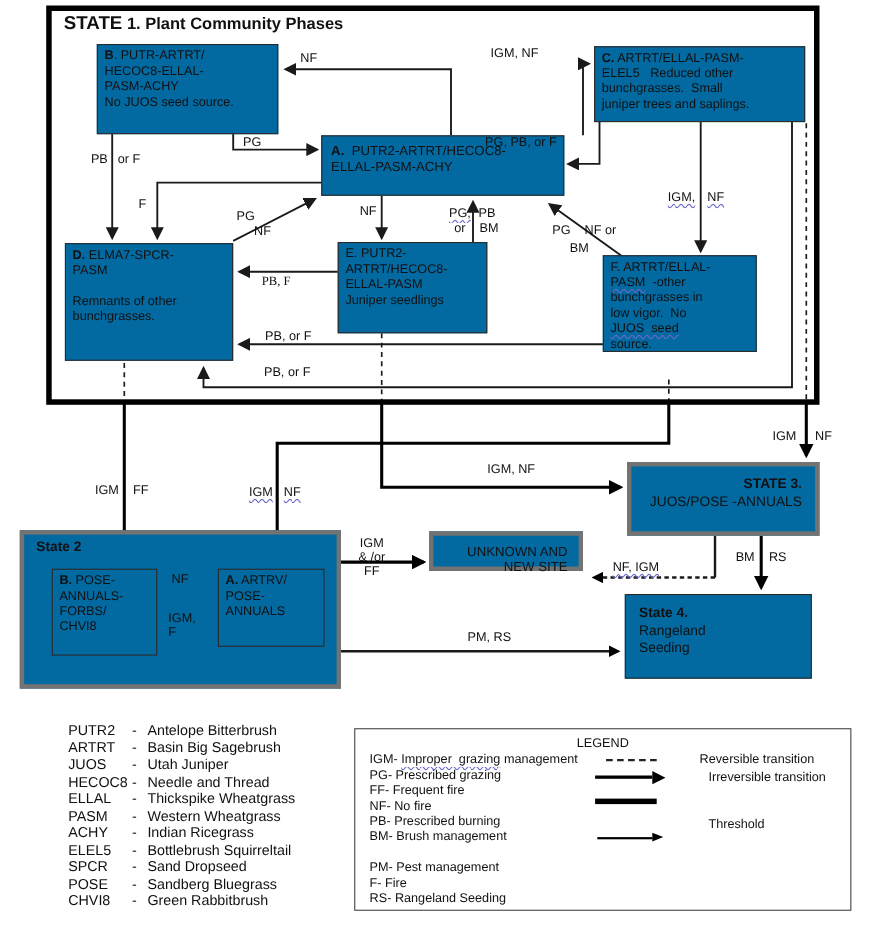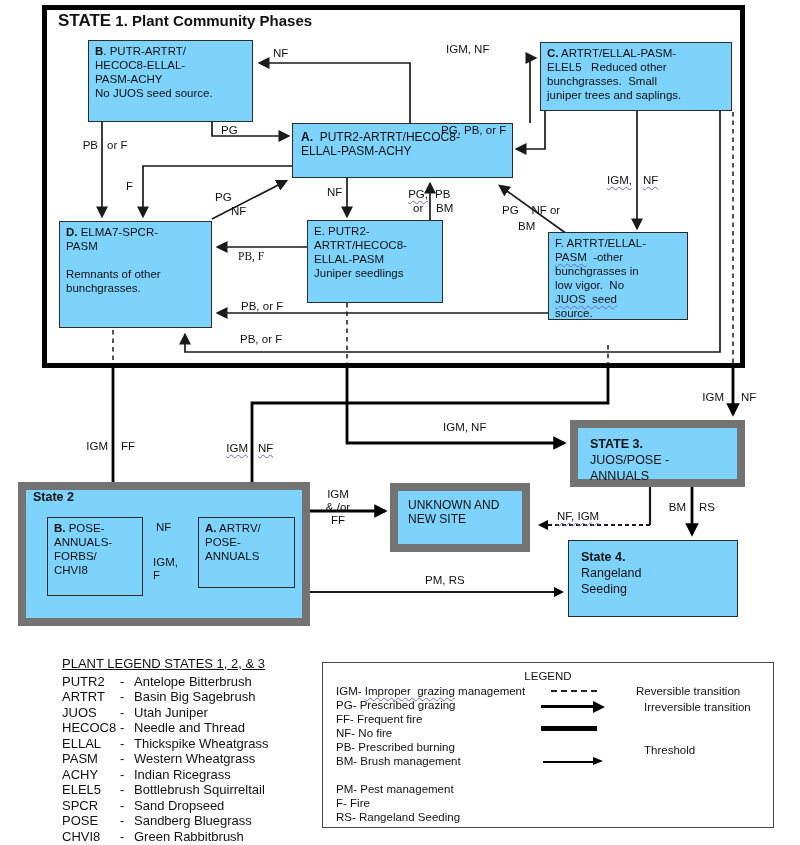--- a/index.html
+++ b/index.html
@@ -1,21 +1,21 @@
 <!DOCTYPE html>
 <html><head>
 <meta charset="utf-8">
 <style>
   html,body{margin:0;padding:0;background:#fff;}
   #canvas{position:relative;width:800px;height:845px;background:#fff;
     font-family:"Liberation Sans","DejaVu Sans",sans-serif;color:#111;overflow:hidden;}
   #wiring{position:absolute;left:0;top:0;z-index:0;}
-  .box{position:absolute;background:#7dd3fc;border:1.5px solid #2b2b2b;box-sizing:border-box;
+  .box{position:absolute;background:#0369a1;border:1.5px solid #2b2b2b;box-sizing:border-box;
     font-size:11.5px;line-height:14px;padding:3px 6px;z-index:1;}
-  .box.heavy{border:8px solid #737373;}
+  .box.heavy{border:4px solid #737373;text-align:right;}
   .box.outer{background:transparent;border:5px solid #000;z-index:0;}
   .bl{font-weight:bold;}
   .bt,.lbl{white-space:pre-wrap;}
   .lbl{position:absolute;font-size:11.5px;line-height:13px;z-index:2;}
   .lbl.r{text-align:right;}
   .lbl.c{text-align:center;}
   .sq{text-decoration:underline;text-decoration-style:wavy;text-decoration-color:#6868c8;
     text-decoration-thickness:1px;text-underline-offset:2px;}
   .s-title{position:absolute;font-weight:bold;z-index:2;}
   
@@ -121,21 +121,21 @@
   <div class="box" style="left:47px;top:517px;width:96px;height:79px;"><span class="bl">B.</span><span class="bt"> POSE-
 ANNUALS-
 FORBS/
 CHVI8</span></div>
   <div class="box" style="left:198px;top:517px;width:97px;height:71px;"><span class="bl">A.</span><span class="bt"> ARTRV/
 POSE-
 ANNUALS</span></div>
 
   <div class="box heavy" style="left:570px;top:420px;width:175px;height:67px;padding:8px 12px;font-size:12.5px;line-height:16px;"><span class="bl">STATE 3.</span><br><span class="bt">JUOS/POSE -ANNUALS</span></div>
 
-  <div class="box heavy" style="left:390px;top:483px;width:140px;height:69px;padding:7px 10px;font-size:12px;"><span class="bt">UNKNOWN AND
+  <div class="box heavy" style="left:390px;top:483px;width:140px;height:36px;padding:7px 10px;font-size:12px;"><span class="bt">UNKNOWN AND
 NEW SITE</span></div>
 
   <div class="box" style="left:568px;top:540px;width:170px;height:77px;padding:8px 12px;font-size:12.5px;line-height:16px;"><span class="bl">State 4.</span><br><span class="bt">Rangeland
 Seeding</span></div>
 
   <div class="lbl" style="left:221px;top:124px;">PG</div>
   <div class="lbl" style="left:273px;top:47px;">NF</div>
   <div class="lbl" style="left:446px;top:43px;">IGM, NF</div>
   <div class="lbl" style="left:441px;top:124px;">PG, PB, or F</div>
   <div class="lbl" style="left:327px;top:186px;">NF</div>
@@ -167,21 +167,20 @@
 FF</div>
   <div class="lbl sq" style="left:557px;top:510px;">NF, IGM</div>
   <div class="lbl r" style="left:662px;top:501px;width:24px;">BM</div>
   <div class="lbl" style="left:699px;top:501px;">RS</div>
   <div class="lbl" style="left:425px;top:574px;text-align:center;">PM, RS</div>
   <div class="lbl" style="left:156px;top:521px;">NF</div>
   <div class="lbl" style="left:153px;top:556px;">IGM,
 F</div>
 
   <div id="plant-legend">
-    <div class="pl-title">PLANT LEGEND STATES 1, 2, &amp; 3</div>
     <div class="pl-row">
         <span class="pl-code">PUTR2</span>
         <span class="pl-dash">-</span>
         <span>Antelope Bitterbrush</span>
       </div>
     <div class="pl-row">
         <span class="pl-code">ARTRT</span>
         <span class="pl-dash">-</span>
         <span>Basin Big Sagebrush</span>
       </div>

